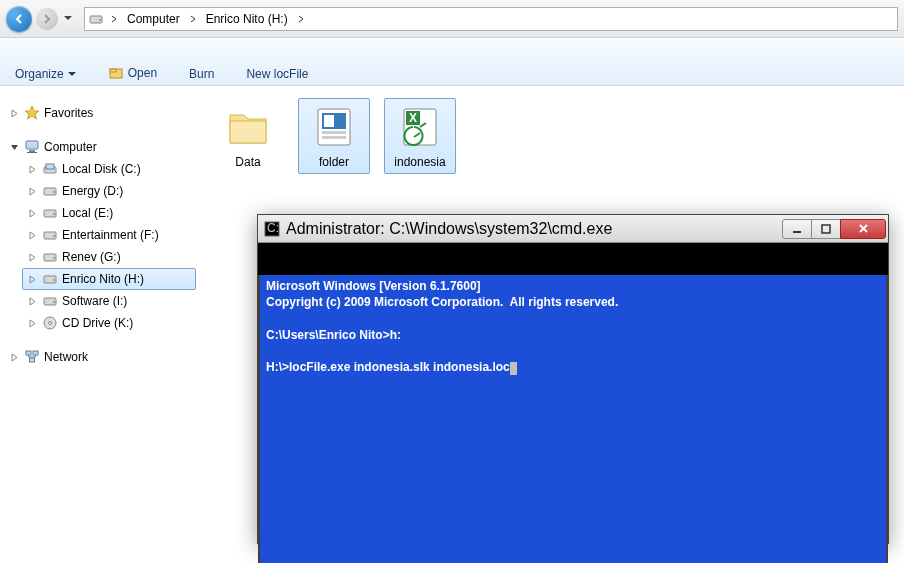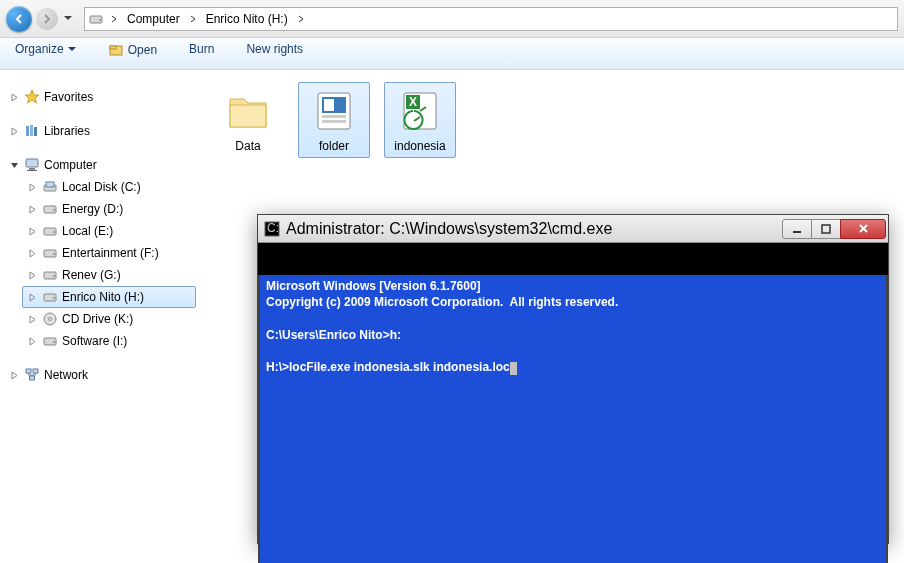--- a/index.html
+++ b/index.html
@@ -9,21 +9,21 @@
 .nav-bar { height: 38px; background: linear-gradient(#f7f7f7, #e8e8e8); display: flex; align-items: center; padding: 0 6px; gap: 4px; border-bottom: 1px solid #d0d0d0; }
 .nav-back { width: 26px; height: 26px; border-radius: 50%; background: radial-gradient(circle at 30% 30%, #5eb3f5, #1b6fb8); display: flex; align-items: center; justify-content: center; cursor: pointer; box-shadow: inset 0 1px 2px rgba(255,255,255,.5), 0 1px 2px rgba(0,0,0,.3); }
 .nav-fwd { width: 22px; height: 22px; border-radius: 50%; background: radial-gradient(circle at 30% 30%, #ddd, #aaa); display: flex; align-items: center; justify-content: center; cursor: default; opacity: .6; }
 .nav-dd { width: 12px; display: flex; align-items: center; justify-content: center; cursor: pointer; }
 .breadcrumb { flex: 1; height: 24px; background: #fff; border: 1px solid #b0b0b0; display: flex; align-items: center; padding: 0; margin-left: 6px; }
 .bc-icon { width: 22px; height: 22px; display: flex; align-items: center; justify-content: center; border-right: 1px solid transparent; }
 .bc-seg { padding: 0 6px; height: 100%; display: flex; align-items: center; cursor: pointer; }
 .bc-arrow { width: 14px; display: flex; align-items: center; justify-content: center; cursor: pointer; }
 
 
-.toolbar { height: 32px; background: linear-gradient(#f9fcff, #e1eefb); border-bottom: 1px solid #d0d8e0; display: flex; align-items: flex-start; padding: 0 8px; gap: 18px; }
+.toolbar { height: 48px; background: linear-gradient(#f9fcff, #e1eefb); border-bottom: 1px solid #d0d8e0; display: flex; align-items: flex-end; padding: 0 8px; gap: 18px; }
 .tb-btn { display: flex; align-items: center; gap: 4px; padding: 3px 6px; cursor: pointer; color: #1a3e6e; border: 1px solid transparent; border-radius: 2px; }
 
 
 .main { display: flex; height: calc(100% - 70px); }
 .sidebar { width: 200px; padding: 16px 4px; background: #fff; overflow-y: auto; }
 .tree-section { margin-bottom: 12px; }
 .tree-item { display: flex; align-items: center; gap: 4px; padding: 2px 4px; cursor: pointer; border-radius: 2px; border: 1px solid transparent; }
 .tree-item.selected { background: linear-gradient(#e6f2ff, #cfe8ff); border: 1px solid #7da2ce; }
 .expander { width: 11px; height: 11px; display: flex; align-items: center; justify-content: center; cursor: pointer; }
 .tree-icon { width: 16px; height: 16px; display: flex; align-items: center; justify-content: center; }
@@ -110,21 +110,21 @@
     <svg width="16" height="16">
         <rect x="2" y="4" width="12" height="9" fill="#f4d36e" stroke="#b89030"></rect>
         <rect x="2" y="4" width="6" height="3" fill="#f4d36e" stroke="#b89030"></rect>
       </svg>
     <span>Open</span>
   </div>
   <div class="tb-btn">
     <span>Burn</span>
   </div>
   <div class="tb-btn">
-    <span>New rights</span>
+    <span>New locFile</span>
   </div>
 </div>
 
 <div class="main">
   <div class="sidebar">
 
     <div class="tree-section">
       <div class="tree-item">
         <span class="expander">
             <svg width="9" height="9">
@@ -133,37 +133,20 @@
           </span>
         <span class="tree-icon">
             <svg width="16" height="16">
               <path d="M8 1 L10 6 L15 6 L11 9 L12.5 14 L8 11 L3.5 14 L5 9 L1 6 L6 6 Z" fill="#f7c948" stroke="#c9a020"></path>
             </svg>
           </span>
         <span>Favorites</span>
       </div>
     </div>
 
-    <div class="tree-section">
-      <div class="tree-item">
-        <span class="expander">
-            <svg width="9" height="9">
-              <path d="M2 1 L7 4.5 L2 8 Z" fill="none" stroke="#888"></path>
-            </svg>
-          </span>
-        <span class="tree-icon">
-            <svg width="16" height="16">
-              <rect x="2" y="3" width="3" height="10" fill="#6aa0d8"></rect>
-              <rect x="6" y="2" width="3" height="11" fill="#88b6e0"></rect>
-              <rect x="10" y="4" width="3" height="9" fill="#5080b0"></rect>
-            </svg>
-          </span>
-        <span>Libraries</span>
-      </div>
-    </div>
 
     <div class="tree-section">
       <div class="tree-item">
         <span class="expander">
             <svg width="9" height="9">
               <path d="M1 2 L8 2 L4.5 7 Z" fill="#444"></path>
             </svg>
           </span>
         <span class="tree-icon">
             <svg width="16" height="16">
@@ -261,39 +244,39 @@
           <span>Enrico Nito (H:)</span>
         </div>
         <div class="tree-item">
           <span class="expander">
               <svg width="9" height="9">
                 <path d="M2 1 L7 4.5 L2 8 Z" fill="none" stroke="#888"></path>
               </svg>
             </span>
           <span class="tree-icon">
               <svg width="16" height="16">
+                <rect x="2" y="5" width="12" height="7" rx="1" fill="#d8d8d8" stroke="#888"></rect>
+                <circle cx="12" cy="9" r="1" fill="#6a6"></circle>
+              </svg>
+            </span>
+          <span>Software (I:)</span>
+        </div>
+        <div class="tree-item">
+          <span class="expander">
+              <svg width="9" height="9">
+                <path d="M2 1 L7 4.5 L2 8 Z" fill="none" stroke="#888"></path>
+              </svg>
+            </span>
+          <span class="tree-icon">
+              <svg width="16" height="16">
                 <circle cx="8" cy="8" r="6" fill="#e0e0e0" stroke="#888"></circle>
                 <circle cx="8" cy="8" r="1.5" fill="#fff" stroke="#888"></circle>
               </svg>
             </span>
           <span>CD Drive (K:)</span>
-        </div>
-        <div class="tree-item">
-          <span class="expander">
-              <svg width="9" height="9">
-                <path d="M2 1 L7 4.5 L2 8 Z" fill="none" stroke="#888"></path>
-              </svg>
-            </span>
-          <span class="tree-icon">
-              <svg width="16" height="16">
-                <rect x="2" y="5" width="12" height="7" rx="1" fill="#d8d8d8" stroke="#888"></rect>
-                <circle cx="12" cy="9" r="1" fill="#6a6"></circle>
-              </svg>
-            </span>
-          <span>Software (I:)</span>
         </div>
       </div>
     </div>
 
     <div class="tree-section">
       <div class="tree-item">
         <span class="expander">
             <svg width="9" height="9">
               <path d="M2 1 L7 4.5 L2 8 Z" fill="none" stroke="#888"></path>
             </svg>

